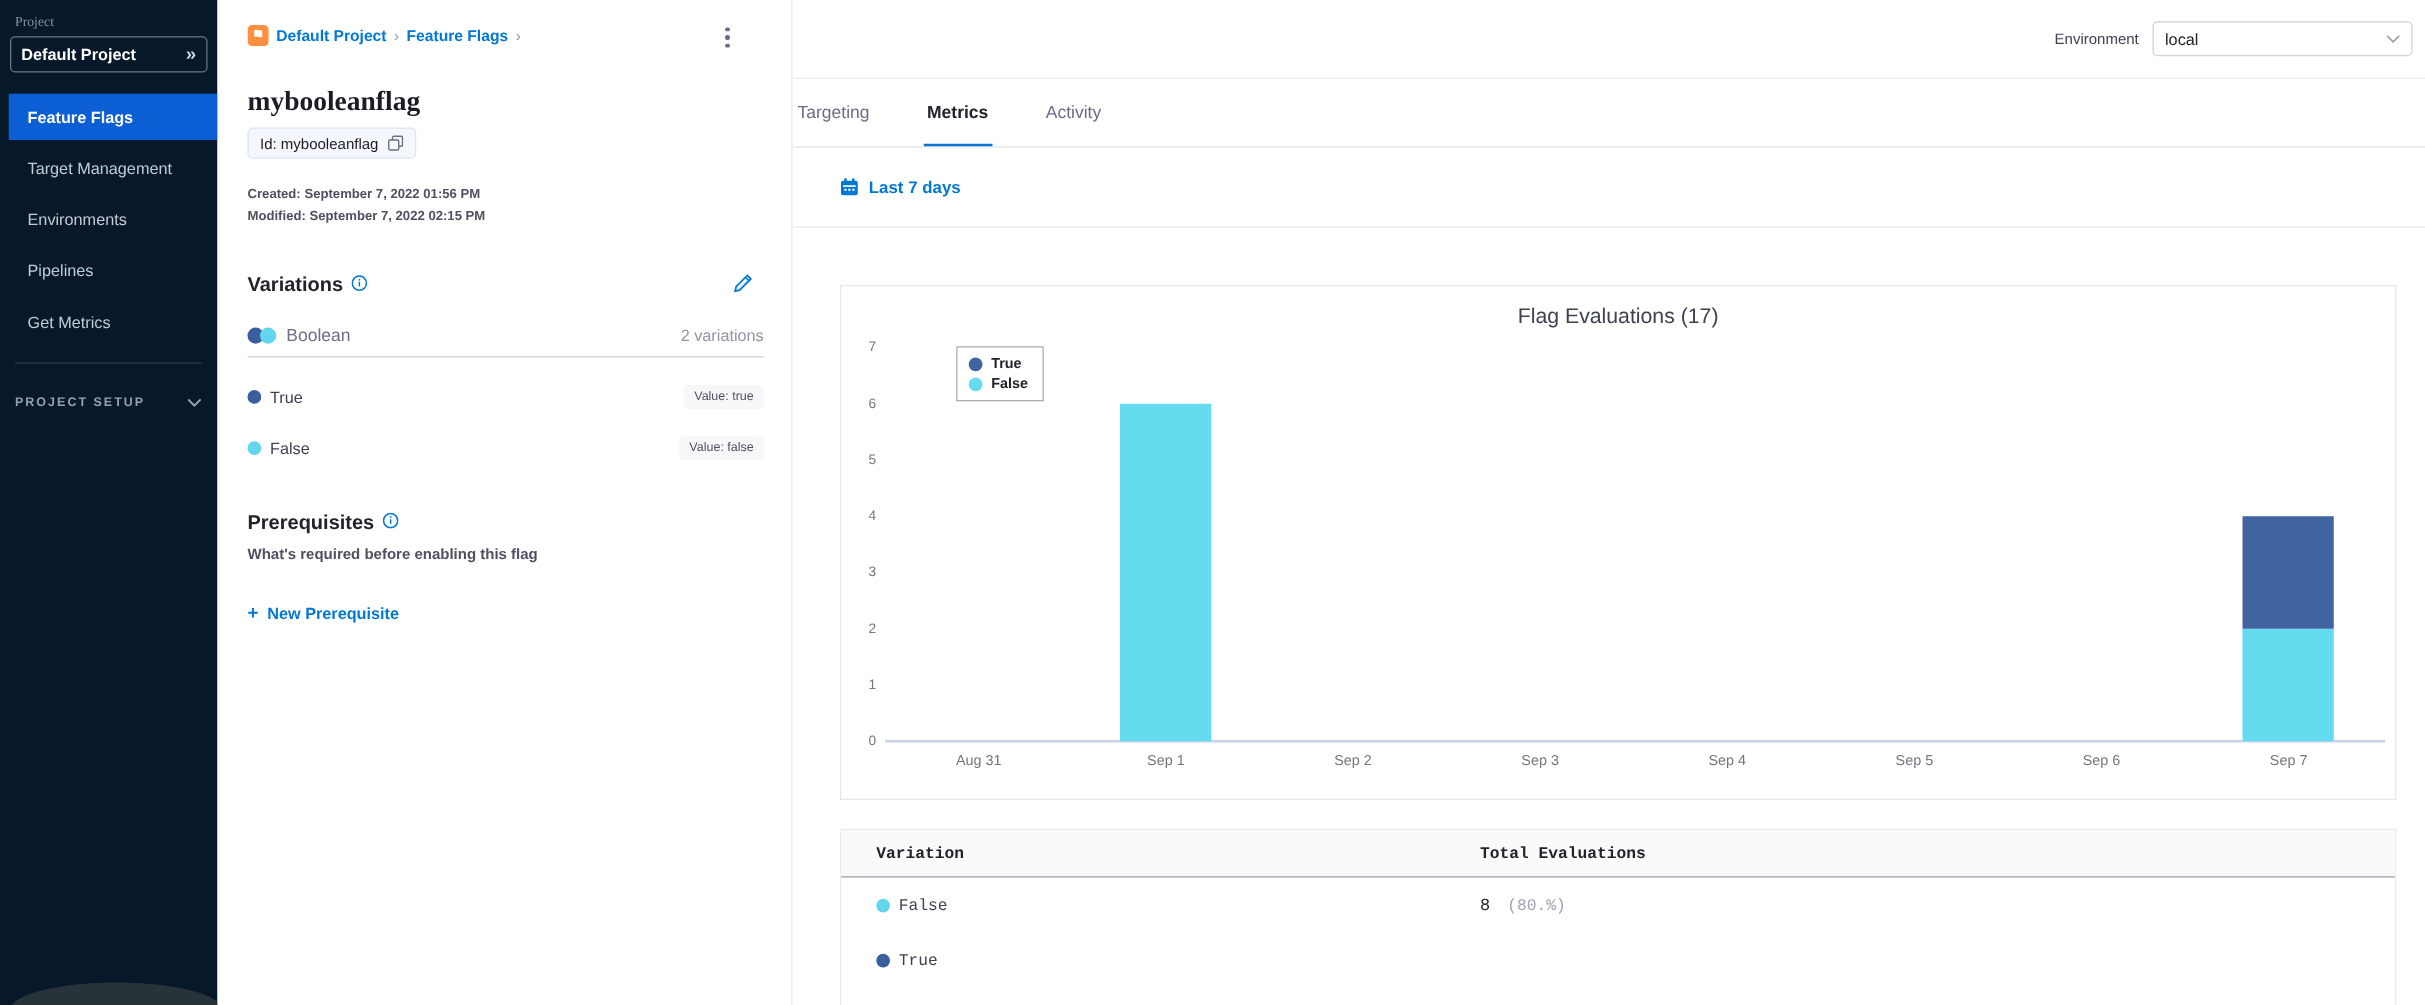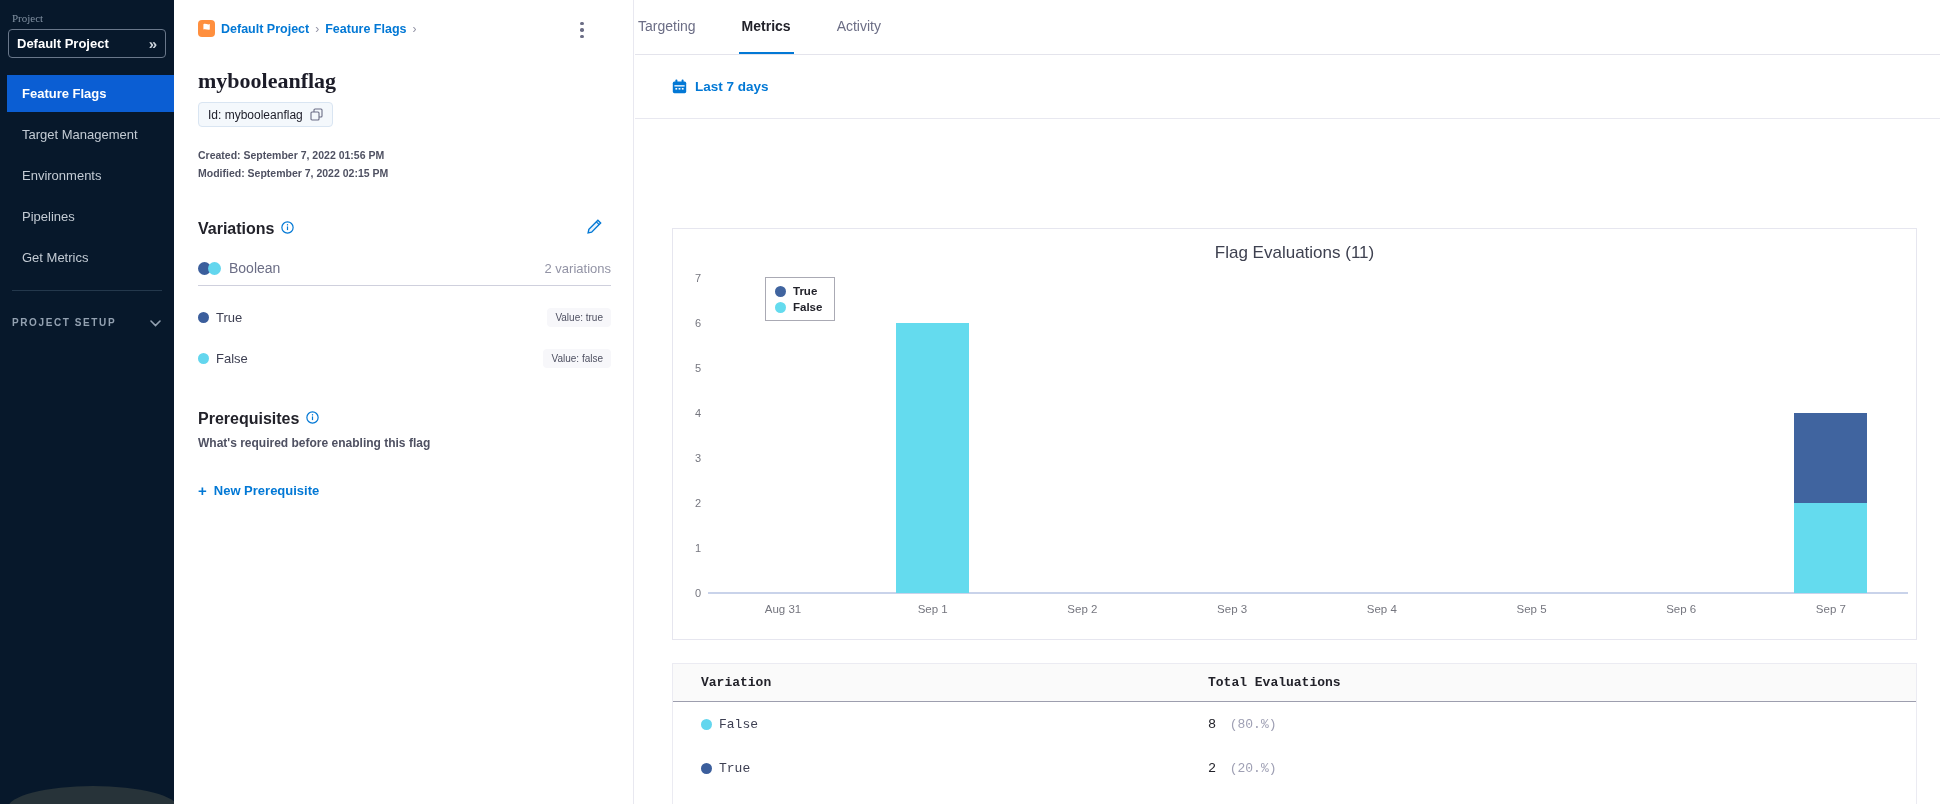--- a/index.html
+++ b/index.html
@@ -93,21 +93,21 @@
   .bar { position:absolute; width:73px; z-index:2; }
   .xlabel { position:absolute; top:374px; width:90px; text-align:center; font-size:11.5px; color:#75767f; }
 
   
   .results { position:absolute; left:37px; top:663px; width:1245px; height:141px;
              border:1px solid #ebebf2; border-bottom:none; background:#fff;font-family:Liberation Mono, monospace; }
   .thead { height:38px; background:#fafafa; border-bottom:1.5px solid #9d9eae;
            display:flex; align-items:center; }
   .th { font-size:13px; font-weight:bold; color:#22222a; }
   .col1 { width:511px; padding-left:28px; }
-  .col2 { flex:1;margin-left:24px; }
+  .col2 { flex:1; }
   .trow { display:flex; align-items:center; height:44px; }
   .trow:first-of-type { margin-top:8px; }
   .cell-var { display:flex; align-items:center; }
   .tval { font-size:13.5px; color:#22222a; }
   .tpct { font-size:13px; color:#9fa0b4; margin-left:4px; }
 </style>
 </head>
 <body>
 
 <div class="app">
@@ -222,20 +222,31 @@
       </div>
       <div class="prereq-sub">What's required before enabling this flag</div>
       <div class="new-prereq">
         <span class="plus">+</span>
         <span>New Prerequisite</span>
       </div>
     </div>
   </section>
 
   <section class="main">
+    <div class="env-bar">
+      <span class="env-label">Environment</span>
+      <div class="env-select">
+        <span class="val">local</span>
+        <span>
+          <svg width="11" height="7" viewBox="0 0 11 7">
+              <path d="M1 1l4.5 4.5L10 1" stroke="#9a9ba8" stroke-width="1.4" fill="none" stroke-linecap="round"></path>
+            </svg>
+        </span>
+      </div>
+    </div>
 
     <div class="tabs">
       <div class="tab">Targeting</div>
       <div class="tab active">Metrics</div>
       <div class="tab">Activity</div>
     </div>
 
     <div class="date-bar">
       <div class="date-range">
         <span style="display:inline-flex;">
@@ -247,21 +258,21 @@
               <rect x="3.4" y="9" width="1.8" height="1.6" fill="#fff"></rect>
               <rect x="6.6" y="9" width="1.8" height="1.6" fill="#fff"></rect>
               <rect x="9.8" y="9" width="1.8" height="1.6" fill="#fff"></rect>
             </svg>
         </span>
         <span>Last 7 days</span>
       </div>
     </div>
 
     <div class="chart-card">
-      <div class="chart-title">Flag Evaluations (11)</div>
+      <div class="chart-title">Flag Evaluations (17)</div>
       <div class="legend">
           <div class="legend-item">
             <i style="background: rgb(64, 100, 159);"></i>
             <span>True</span>
           </div>
           <div class="legend-item">
             <i style="background: rgb(100, 219, 238);"></i>
             <span>False</span>
           </div>
         </div>
@@ -302,20 +313,16 @@
         <div class="col2">
           <span class="tval">8</span>
           <span class="tpct">(80.%)</span>
         </div>
       </div>
       <div class="trow">
         <div class="col1 cell-var">
           <span class="dot" style="background-color: rgb(59, 94, 156);"></span>
           <span class="varname">True</span>
         </div>
-        <div class="col2">
-          <span class="tval">2</span>
-          <span class="tpct">(20.%)</span>
-        </div>
       </div>
     </div>
   </section>
 </div>
 
 </body></html>

